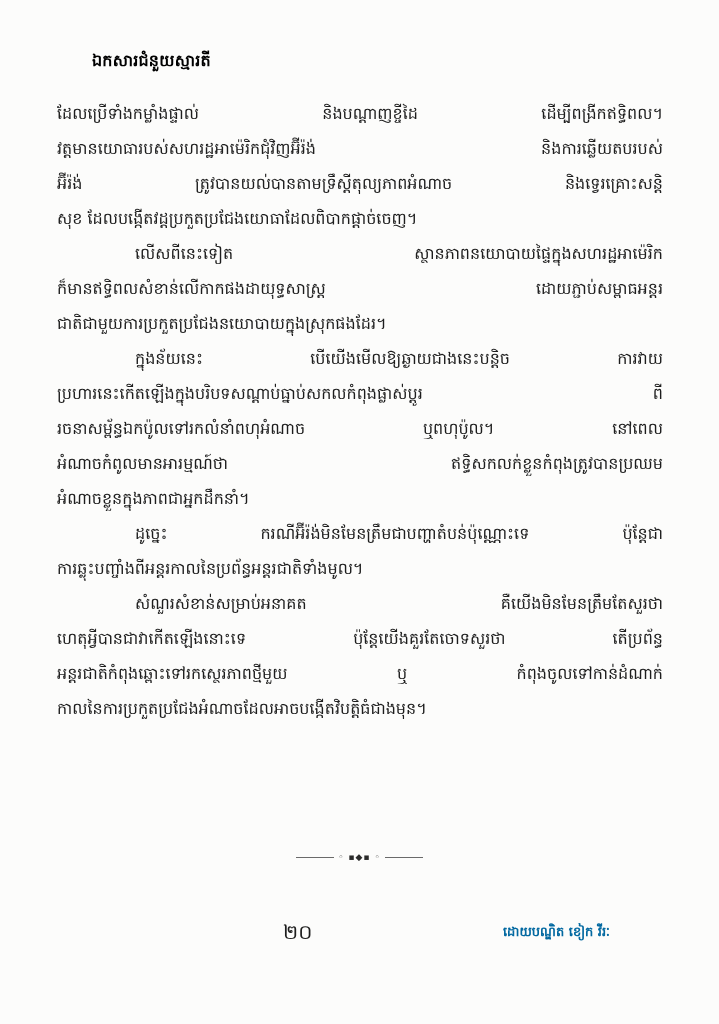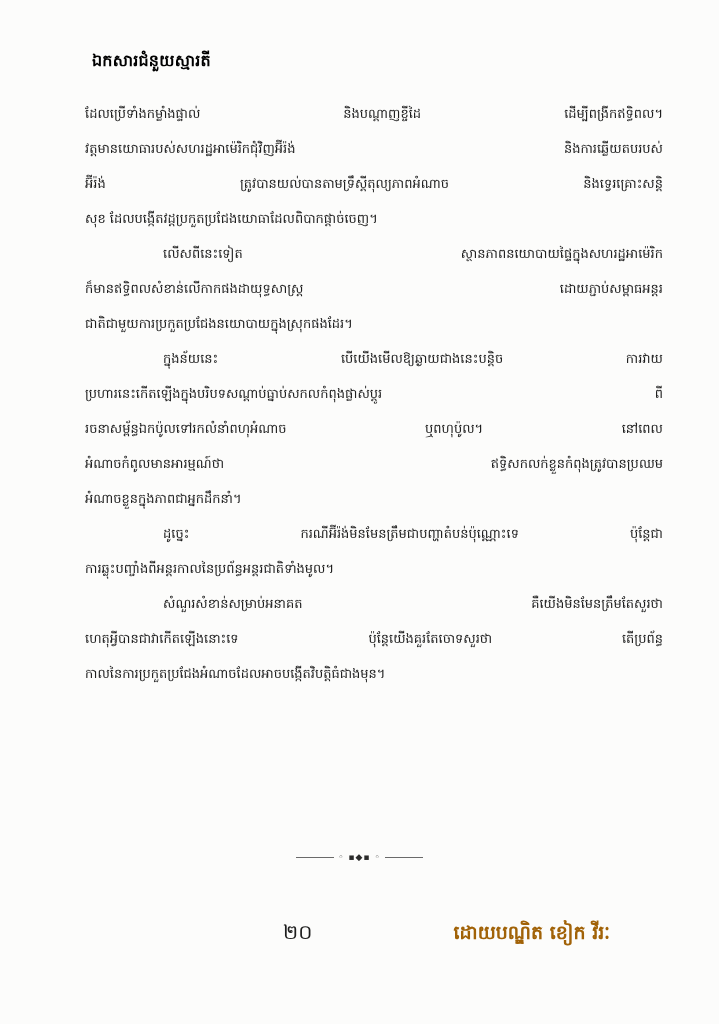--- a/index.html
+++ b/index.html
@@ -31,26 +31,25 @@
     position: absolute;
     left: 57px;
     top: 96px;
     width: 606px;
     height: 690px;
     overflow: hidden;
   }
   .body-text .line {
     height: 35px;
     line-height: 35px;
-    font-size: 13px;
+    font-size: 16px;
     white-space: nowrap;
     text-align: justify;
     text-align-last: justify;
     color: #1d1d1d;
-    margin-left: 28px;
   }
   .body-text .line.indent {
     padding-left: 78px;
   }
   .body-text .line.last {
     text-align-last: left;
   }
   .ornament-divider {
     position: absolute;
     left: 0;
@@ -85,24 +84,24 @@
     left: 283px;
     top: 0;
     font-size: 20px;
     line-height: 32px;
     color: #1d1d1d;
   }
   .author-credit {
     position: absolute;
     right: 62px;
     top: 0;
-    font-size: 19px;
+    font-size: 13px;
     line-height: 32px;
     font-weight: 600;
-    color: #a16207;
+    color: #0369a1;
   }
 </style>
 </head>
 <body>
 
 <div class="page">
 
   <div class="header-title">ឯកសារជំនួយស្មារតី</div>
 
   <div class="body-text">
@@ -115,20 +114,21 @@
       <div class="line last">ជាតិជាមួយការប្រកួតប្រជែងនយោបាយក្នុងស្រុកផងដែរ។</div>
       <div class="line indent">ក្នុងន័យនេះ បើយើងមើលឱ្យឆ្ងាយជាងនេះបន្តិច ការវាយ</div>
       <div class="line">ប្រហារនេះកើតឡើងក្នុងបរិបទសណ្តាប់ធ្នាប់សកលកំពុងផ្លាស់ប្តូរ ពី</div>
       <div class="line">រចនាសម្ព័ន្ធឯកប៉ូលទៅរកលំនាំពហុអំណាច ឬពហុប៉ូល។ នៅពេល</div>
       <div class="line">អំណាចកំពូលមានអារម្មណ៍ថា ឥទ្ធិសកលក់ខ្លួនកំពុងត្រូវបានប្រឈម</div>
       <div class="line last">អំណាចខ្លួនក្នុងភាពជាអ្នកដឹកនាំ។</div>
       <div class="line indent">ដូច្នេះ ករណីអ៊ីរ៉ង់មិនមែនត្រឹមជាបញ្ហាតំបន់ប៉ុណ្ណោះទេ ប៉ុន្តែជា</div>
       <div class="line last">ការឆ្លុះបញ្ចាំងពីអន្តរកាលនៃប្រព័ន្ធអន្តរជាតិទាំងមូល។</div>
       <div class="line indent">សំណួរសំខាន់សម្រាប់អនាគត គឺយើងមិនមែនត្រឹមតែសួរថា</div>
       <div class="line">ហេតុអ្វីបានជាវាកើតឡើងនោះទេ ប៉ុន្តែយើងគួរតែចោទសួរថា តើប្រព័ន្ធ</div>
+      <div class="line">អន្តរជាតិកំពុងឆ្ពោះទៅរកស្ថេរភាពថ្មីមួយ ឬ កំពុងចូលទៅកាន់ដំណាក់</div>
       <div class="line last">កាលនៃការប្រកួតប្រជែងអំណាចដែលអាចបង្កើតវិបត្តិធំជាងមុន។</div>
     </div>
 
   <div class="ornament-divider">
     <span class="rule"></span>
     <span class="glyphs">◦ ▪◆▪ ◦</span>
     <span class="rule"></span>
   </div>
 
   <div class="footer">

